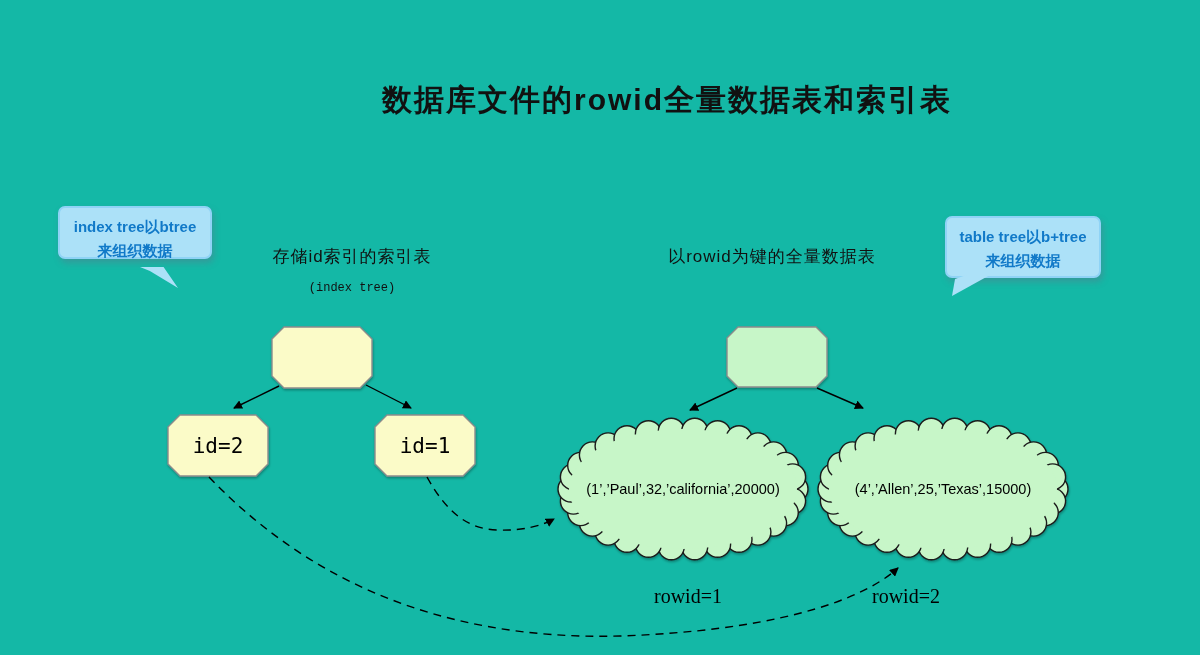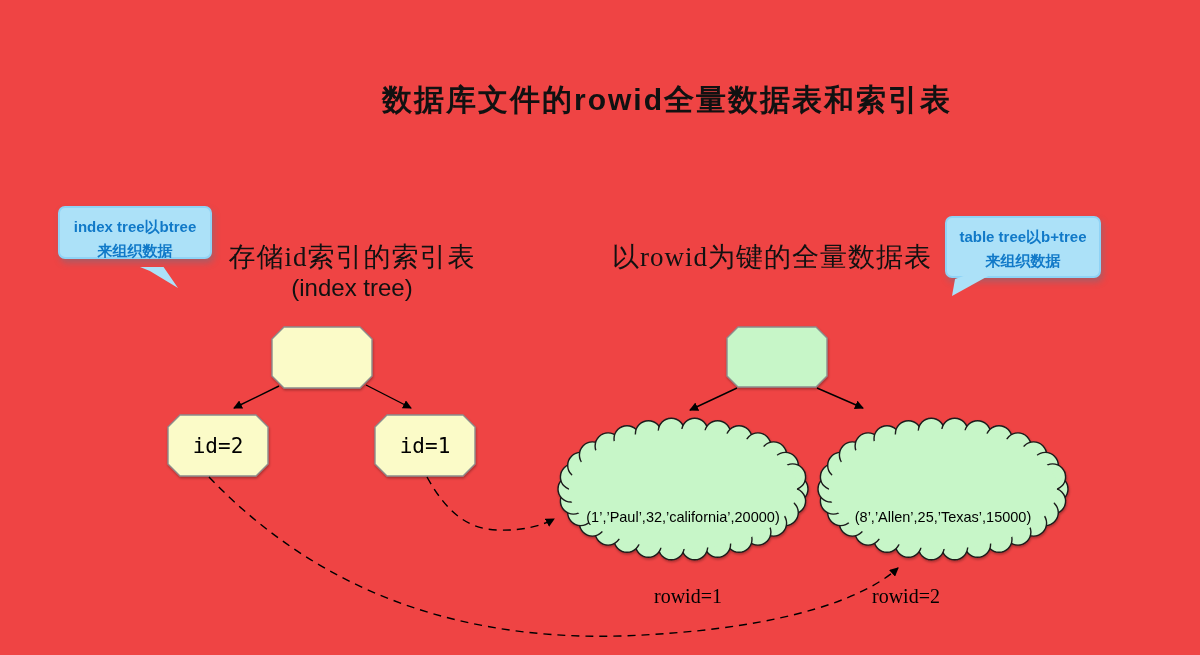--- a/index.html
+++ b/index.html
@@ -1,47 +1,46 @@
 <!DOCTYPE html>
 <html><head>
 <meta charset="utf-8">
 <style>
   * { margin: 0; padding: 0; box-sizing: border-box; }
   html, body { background: #ffffff; }
   .canvas {
     position: relative;
     width: 1200px;
     height: 655px;
-    background: #ef4444;
+    background: #14b8a6;
     overflow: hidden;
     font-family: "Liberation Sans", "DejaVu Sans", sans-serif;
   }
   .abs { position: absolute; }
   .page-title {
     left: 300px; top: 80px; width: 734px;
     text-align: center;
     font-size: 30px;
     font-weight: 700;
     letter-spacing: 2px;
     color: #111;
   }
   .svg-layer { left: 0; top: 0; }
   .heading {
     text-align: center;
     color: #111;
   }
   .heading .h-line1 {
-    font-size: 27px;
+    font-size: 17px;
     letter-spacing: 1px;
     line-height: 32px;
-    font-family: Liberation Serif, serif;
   }
   .heading .h-line2 {
-    font-size: 24px;
-    font-family: Liberation Sans, sans-serif;
+    font-size: 12px;
+    font-family: Liberation Mono, monospace;
     line-height: 30px;
   }
   .heading-index { left: 222px; top: 241px; width: 260px; }
   .heading-table { left: 612px; top: 241px; width: 320px; }
   .callout {
     border-radius: 7px;
     border: 2px solid #8FD3F6;
     background: #ACE1F8;
     color: #1079C8;
     font-weight: 700;
@@ -69,21 +68,20 @@
   .node-label {
     display: flex; align-items: center; justify-content: center;
     font-family: "DejaVu Sans Mono", "Liberation Mono", monospace;
     font-size: 21px;
     color: #000;
   }
   .record-text {
     text-align: center;
     font-size: 14.5px;
     color: #000;
-    margin-top: 28px;
   }
   .rowid-label {
     text-align: center;
     font-family: Liberation Serif, serif;
     font-size: 20px;
     color: #000;
   }
 </style>
 </head>
 <body>
@@ -201,18 +199,18 @@
     <div class="h-line2">(index tree)</div>
   </div>
   <div class="abs heading heading-table">
     <div class="h-line1">以rowid为键的全量数据表</div>
   </div>
 
   <div class="abs node-label" style="left:168px; top:415px; width:100px; height:61px;">id=2</div>
   <div class="abs node-label" style="left:375px; top:415px; width:100px; height:61px;">id=1</div>
 
   <div class="abs record-text" style="left:566px; top:481px; width:234px;">(1’,’Paul’,32,’california’,20000)</div>
-  <div class="abs record-text" style="left:826px; top:481px; width:234px;">(8’,’Allen’,25,’Texas’,15000)</div>
+  <div class="abs record-text" style="left:826px; top:481px; width:234px;">(4’,’Allen’,25,’Texas’,15000)</div>
 
   <div class="abs rowid-label" style="left:633px; top:585px; width:110px;">rowid=1</div>
   <div class="abs rowid-label" style="left:851px; top:585px; width:110px;">rowid=2</div>
 
 </div>
 
 </body></html>

